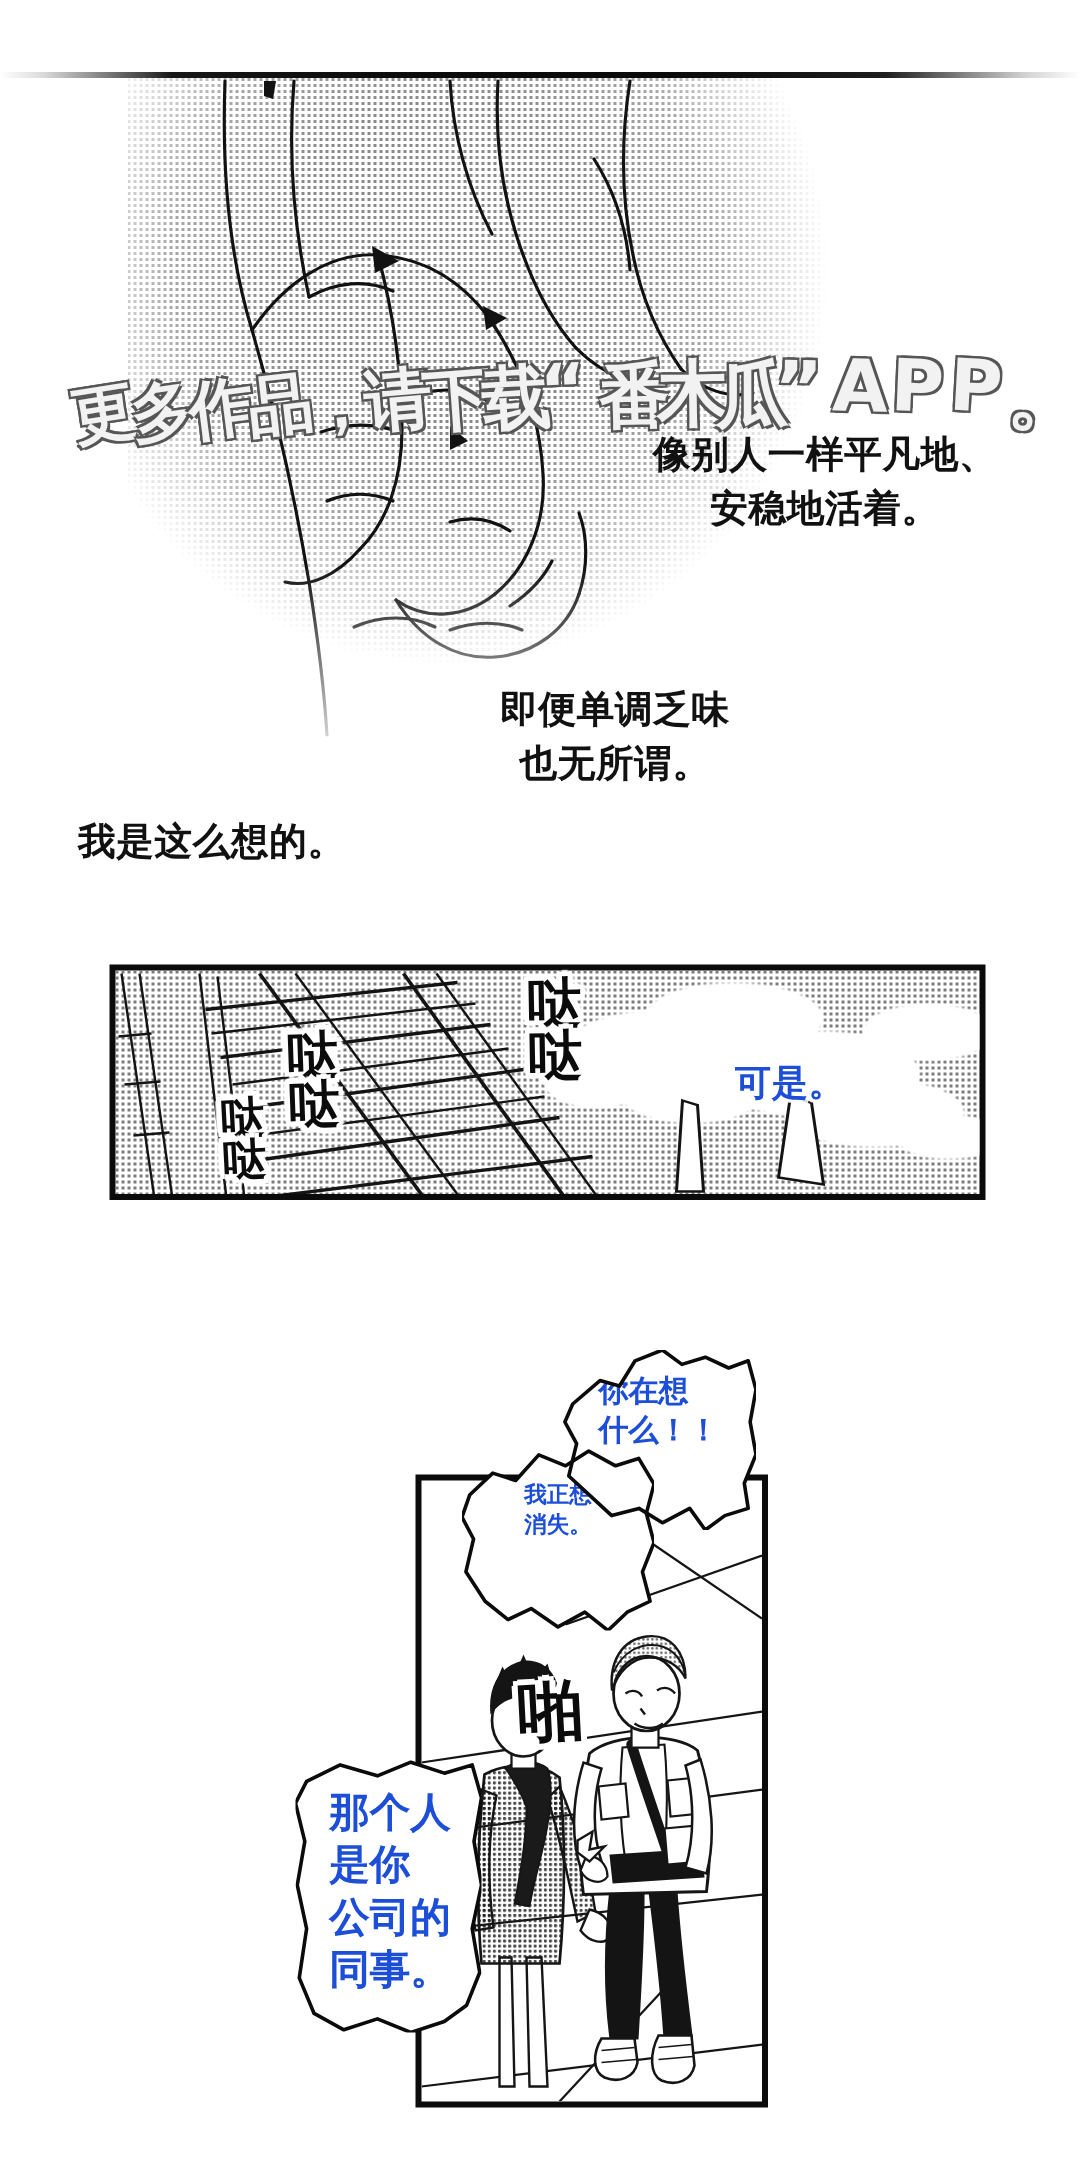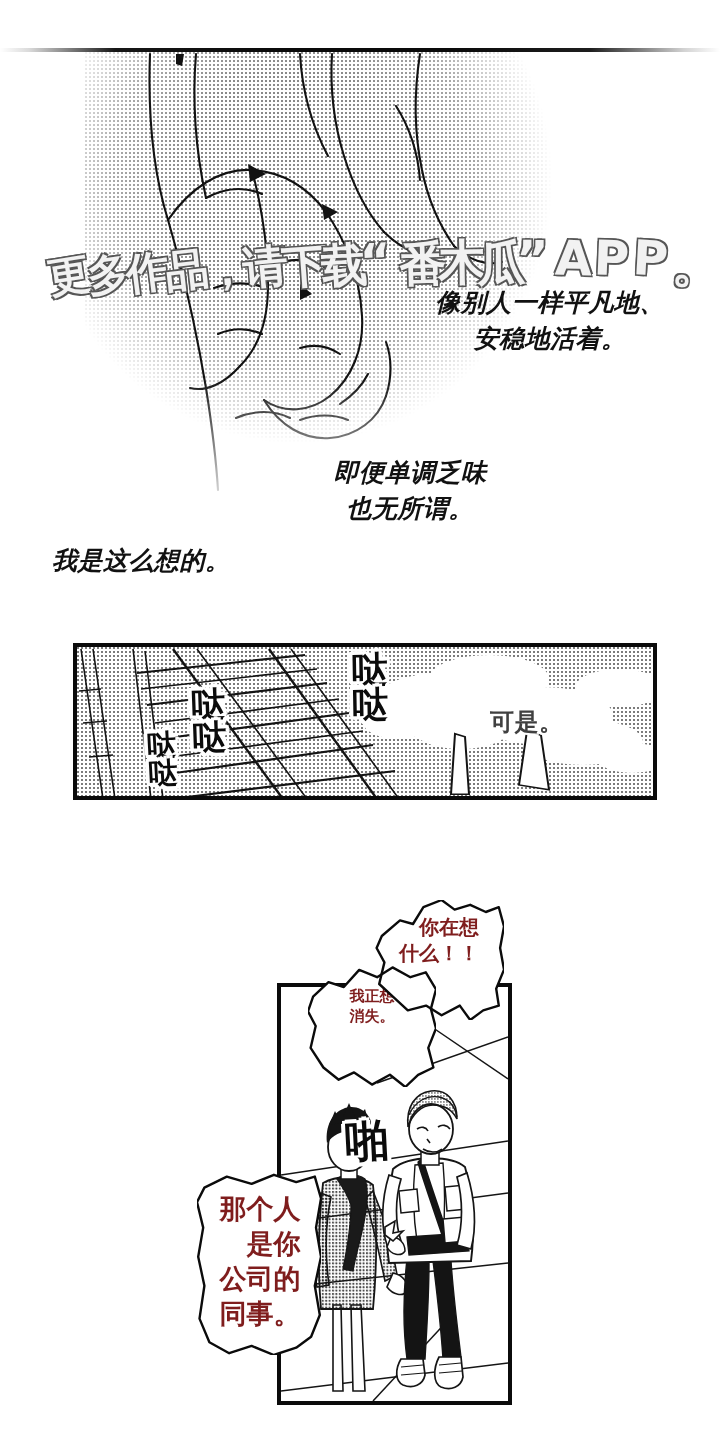--- a/index.html
+++ b/index.html
@@ -85,21 +85,20 @@
   }
 
   
   .narration {
     position: absolute;
     font-weight: 700;
     color: #111111;
     line-height: 1.42;
     letter-spacing: 0.5px;
     white-space: pre-line;
-    font-style: italic;
   }
   #narration-1 {
     left: 400px; top: 285px;
     width: 300px;
     font-size: 25px;
     text-align: center;
   }
   #narration-2 {
     left: 300px; top: 455px;
     width: 220px;
@@ -152,49 +151,49 @@
   }
   #sfx-dada-1 { left: 148px; top: 732px; font-size: 29px; transform: rotate(-3deg); }
   #sfx-dada-2 { left: 192px; top: 688px; font-size: 34px; transform: rotate(-2deg); }
   #sfx-dada-3 { left: 352px; top: 653px; font-size: 36px; transform: rotate(-1deg); }
 
   #panel-2-caption {
     position: absolute;
     left: 490px; top: 706px;
     font-size: 24px;
     font-weight: 700;
-    color: #404040;
+    color: #1d4ed8;
     letter-spacing: 0.5px;
     text-shadow: -2px -2px 0 rgba(255,255,255,.85), 2px -2px 0 rgba(255,255,255,.85),
                  -2px 2px 0 rgba(255,255,255,.85), 2px 2px 0 rgba(255,255,255,.85);
   }
 
   
   #panel-3 {
     position: absolute;
     left: 277px; top: 983px;
     width: 235px; height: 422px;
     border: 4px solid #0b0b0b;
     background: #ffffff;
     overflow: hidden;
   }
   #panel-3-art { position: absolute; left: 0; top: 0; width: 227px; height: 414px; }
 
   
   .balloon {
     position: absolute;
     background: #ffffff;
-    color: #7f1d1d;
+    color: #1d4ed8;
     font-weight: 700;
     line-height: 1.3;
     white-space: pre-line;
     display: flex;
     align-items: center;
     justify-content: center;
-    text-align: right;
+    text-align: left;
   }
   #balloon-1 {
     left: 374px; top: 900px;
     width: 130px; height: 120px;
     font-size: 20px;
     padding: 14px 10px 24px 10px;
     align-items: flex-start;
     z-index: 6;
     clip-path: polygon(
       6% 30%, 20% 17%, 30% 20%, 38% 6%, 52% 0%, 62% 8%, 74% 4%, 86% 10%,

